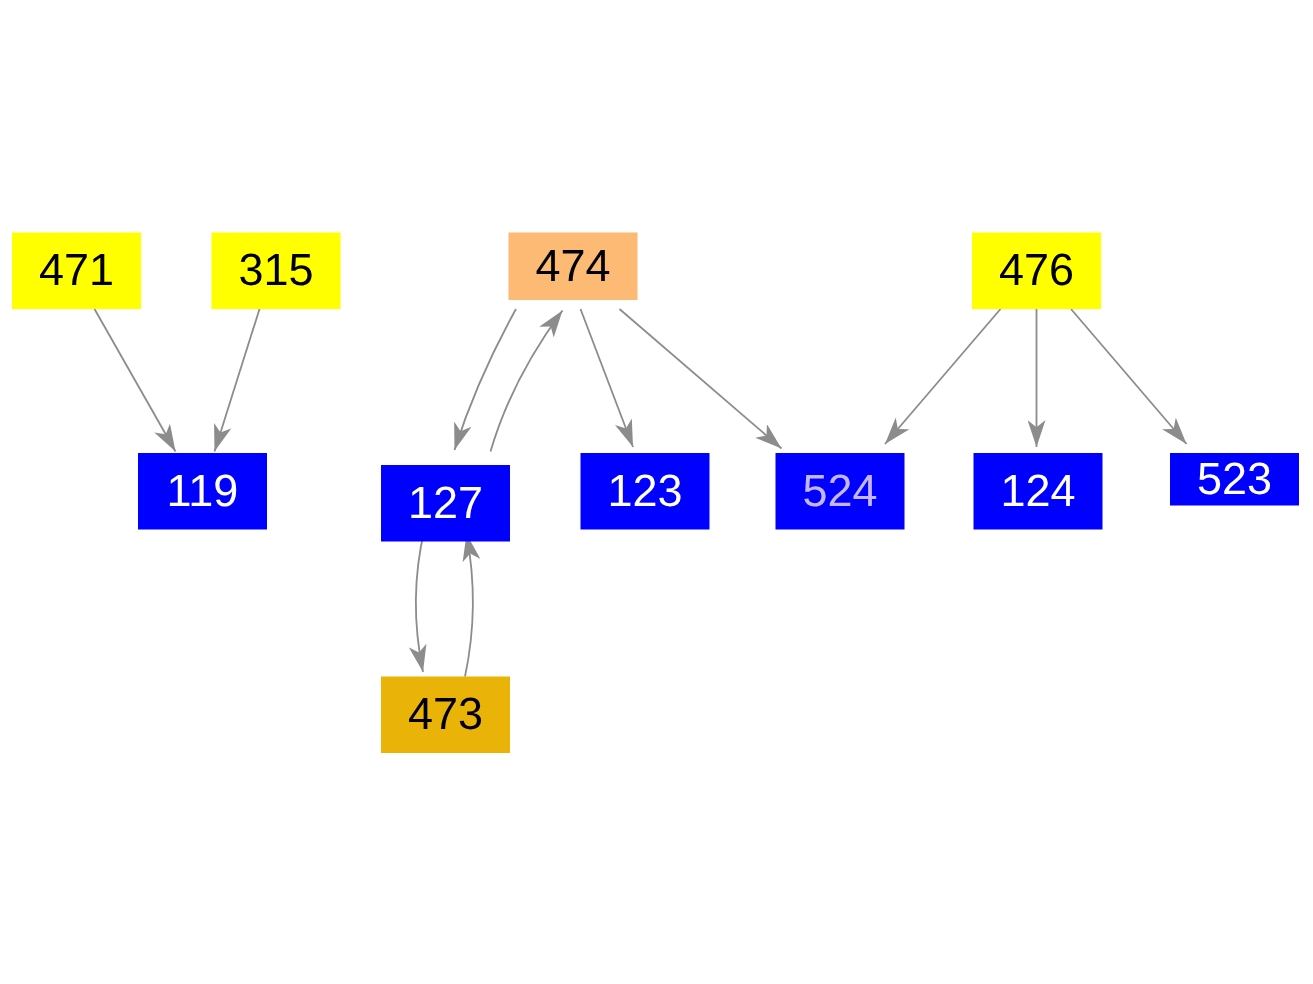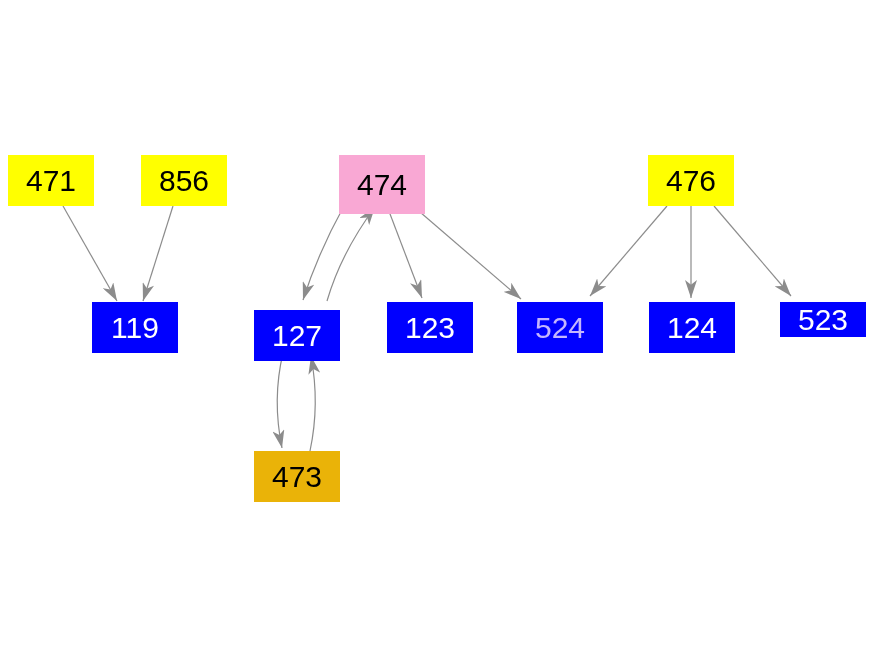--- a/index.html
+++ b/index.html
@@ -47,22 +47,22 @@
       <path d="M387,206 L422,298" fill="none" stroke="#8c8c8c" stroke-width="1.2" marker-end="url(#arrowhead)"></path>
       <path d="M413,206 L521,299" fill="none" stroke="#8c8c8c" stroke-width="1.2" marker-end="url(#arrowhead)"></path>
       <path d="M667,206 L590,296" fill="none" stroke="#8c8c8c" stroke-width="1.2" marker-end="url(#arrowhead)"></path>
       <path d="M691,206 L691,298" fill="none" stroke="#8c8c8c" stroke-width="1.2" marker-end="url(#arrowhead)"></path>
       <path d="M714,206 L791,296" fill="none" stroke="#8c8c8c" stroke-width="1.2" marker-end="url(#arrowhead)"></path>
       <path d="M283,353 Q272,399 282,448" fill="none" stroke="#8c8c8c" stroke-width="1.2" marker-end="url(#arrowhead)"></path>
       <path d="M310,451 Q320,404 311,356" fill="none" stroke="#8c8c8c" stroke-width="1.2" marker-end="url(#arrowhead)"></path>
     </svg>
   <div id="node-layer">
       <div class="node" style="left: 8px; top: 155px; width: 86px; height: 51px; background: rgb(255, 255, 0); color: rgb(0, 0, 0);">471</div>
-      <div class="node" style="left: 141px; top: 155px; width: 86px; height: 51px; background: rgb(255, 255, 0); color: rgb(0, 0, 0);">856</div>
-      <div class="node" style="left: 339px; top: 155px; width: 86px; height: 59px; background: #f9a8d4; color: rgb(0, 0, 0);">474</div>
+      <div class="node" style="left: 141px; top: 155px; width: 86px; height: 51px; background: rgb(255, 255, 0); color: rgb(0, 0, 0);">315</div>
+      <div class="node" style="left: 339px; top: 155px; width: 86px; height: 45px; background: #fdba74; color: rgb(0, 0, 0);">474</div>
       <div class="node" style="left: 648px; top: 155px; width: 86px; height: 51px; background: rgb(255, 255, 0); color: rgb(0, 0, 0);">476</div>
       <div class="node" style="left: 92px; top: 302px; width: 86px; height: 51px; background: rgb(0, 0, 255); color: rgb(255, 255, 255);">119</div>
       <div class="node" style="left: 254px; top: 310px; width: 86px; height: 51px; background: rgb(0, 0, 255); color: rgb(255, 255, 255);">127</div>
       <div class="node" style="left: 387px; top: 302px; width: 86px; height: 51px; background: rgb(0, 0, 255); color: rgb(255, 255, 255);">123</div>
       <div class="node" style="left: 517px; top: 302px; width: 86px; height: 51px; background: rgb(0, 0, 255); color: #c4b5fd;">524</div>
       <div class="node" style="left: 649px; top: 302px; width: 86px; height: 51px; background: rgb(0, 0, 255); color: rgb(255, 255, 255);">124</div>
       <div class="node" style="left: 780px; top: 302px; width: 86px; height: 35px; background: rgb(0, 0, 255); color: rgb(255, 255, 255);">523</div>
       <div class="node" style="left: 254px; top: 451px; width: 86px; height: 51px; background: #eab308; color: rgb(0, 0, 0);">473</div>
     </div>
 </div>

